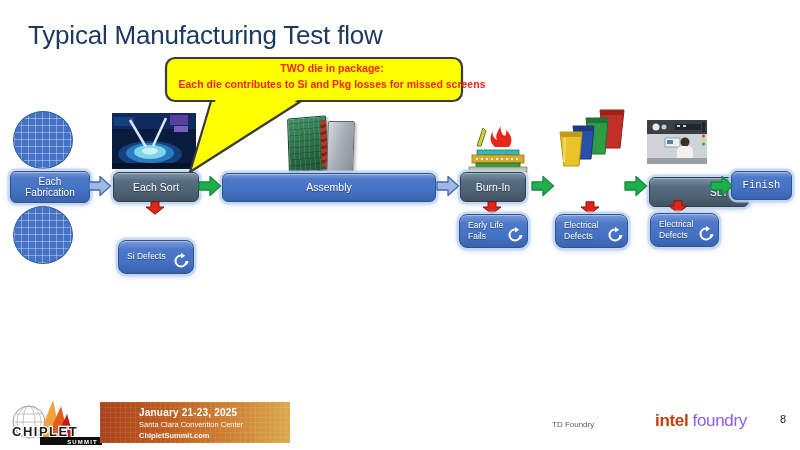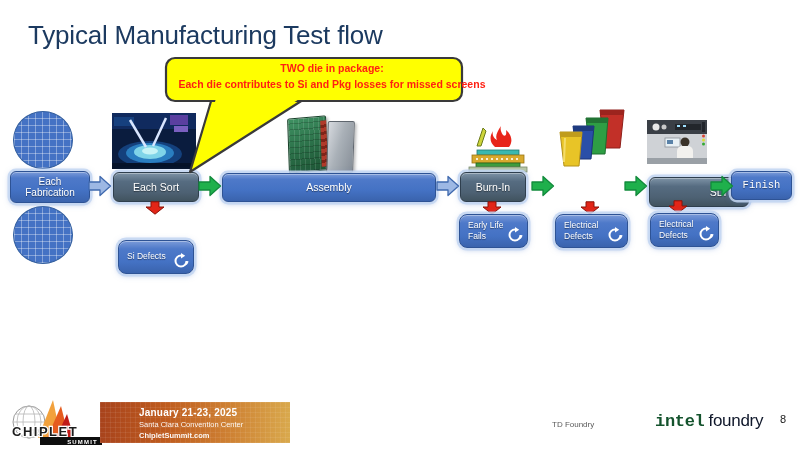--- a/index.html
+++ b/index.html
@@ -81,22 +81,22 @@
       repeating-linear-gradient(0deg, rgba(255,255,255,.07) 0 1px, transparent 1px 5px),
       repeating-linear-gradient(90deg, rgba(255,255,255,.07) 0 1px, transparent 1px 5px),
       linear-gradient(90deg,#a8431c 0%,#bf5c1e 35%,#cf8334 70%,#d9a94d 100%);
     color:#fff;box-sizing:border-box;padding:5px 0 0 39px;
   }
   .banner .l1{font-size:10px;font-weight:700;letter-spacing:.2px;}
   .banner .l2{font-size:7.5px;margin-top:2px;opacity:.95;}
   .banner .l3{font-size:7.5px;font-weight:700;margin-top:2px;opacity:.95;}
   .td-foundry{position:absolute;left:552px;top:420px;font-size:8px;color:#5a5a5a;z-index:2;}
   .intel-brand{position:absolute;left:655px;top:411px;font-size:17px;z-index:2;}
-  .intel-brand .intel{font-weight:700;color:#14532d;letter-spacing:-.3px;font-family:Liberation Mono, monospace;}
-  .intel-brand .foundry{font-weight:400;color:#0f172a;margin-left:4px;letter-spacing:-.3px;}
+  .intel-brand .intel{font-weight:700;color:#c2410c;letter-spacing:-.3px;}
+  .intel-brand .foundry{font-weight:400;color:#8b5cf6;margin-left:4px;letter-spacing:-.3px;}
   .page-num{position:absolute;left:780px;top:413px;font-size:11px;color:#1a1a1a;z-index:2;}
 </style>
 </head>
 <body>
 
 <div class="slide">
 
   <h1 class="title">Typical Manufacturing Test flow</h1>
 
   <div class="wafer-circle" style="left:13px;top:111px;"></div>

